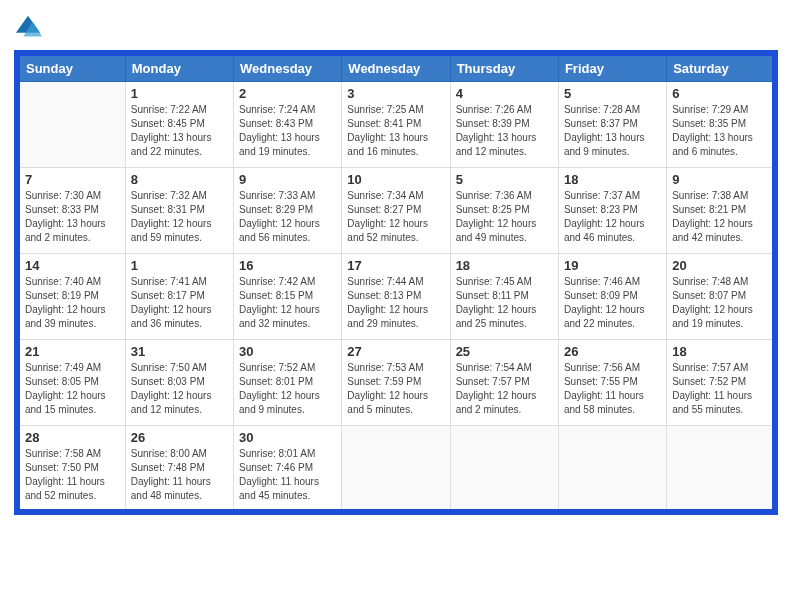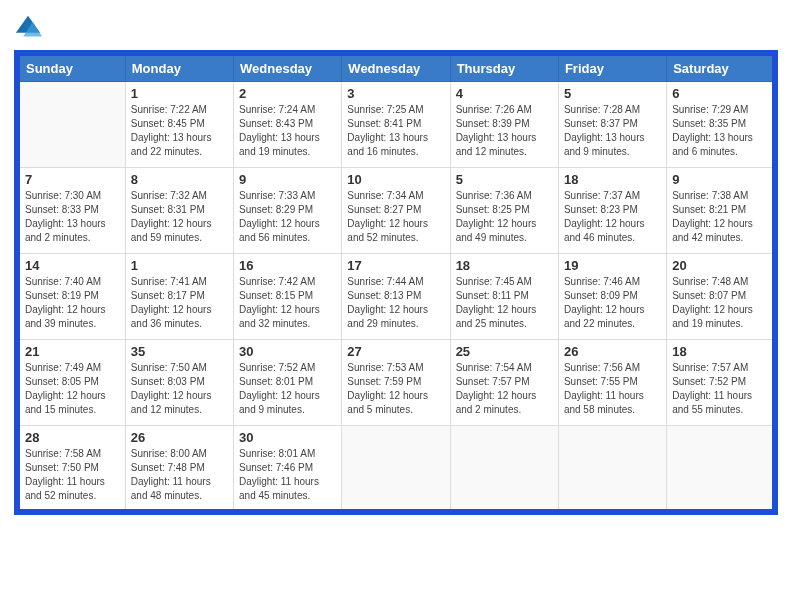--- a/index.html
+++ b/index.html
@@ -208,21 +208,21 @@
             <span class="day-num">20</span>
             <div class="day-info">Sunrise: 7:48 AM<br>Sunset: 8:07 PM<br>Daylight: 12 hours and 19 minutes.</div>
           </td>
         </tr>
         <tr>
           <td>
             <span class="day-num">21</span>
             <div class="day-info">Sunrise: 7:49 AM<br>Sunset: 8:05 PM<br>Daylight: 12 hours and 15 minutes.</div>
           </td>
           <td>
-            <span class="day-num">35</span>
+            <span class="day-num">31</span>
             <div class="day-info">Sunrise: 7:50 AM<br>Sunset: 8:03 PM<br>Daylight: 12 hours and 12 minutes.</div>
           </td>
           <td>
             <span class="day-num">30</span>
             <div class="day-info">Sunrise: 7:52 AM<br>Sunset: 8:01 PM<br>Daylight: 12 hours and 9 minutes.</div>
           </td>
           <td>
             <span class="day-num">27</span>
             <div class="day-info">Sunrise: 7:53 AM<br>Sunset: 7:59 PM<br>Daylight: 12 hours and 5 minutes.</div>
           </td>

